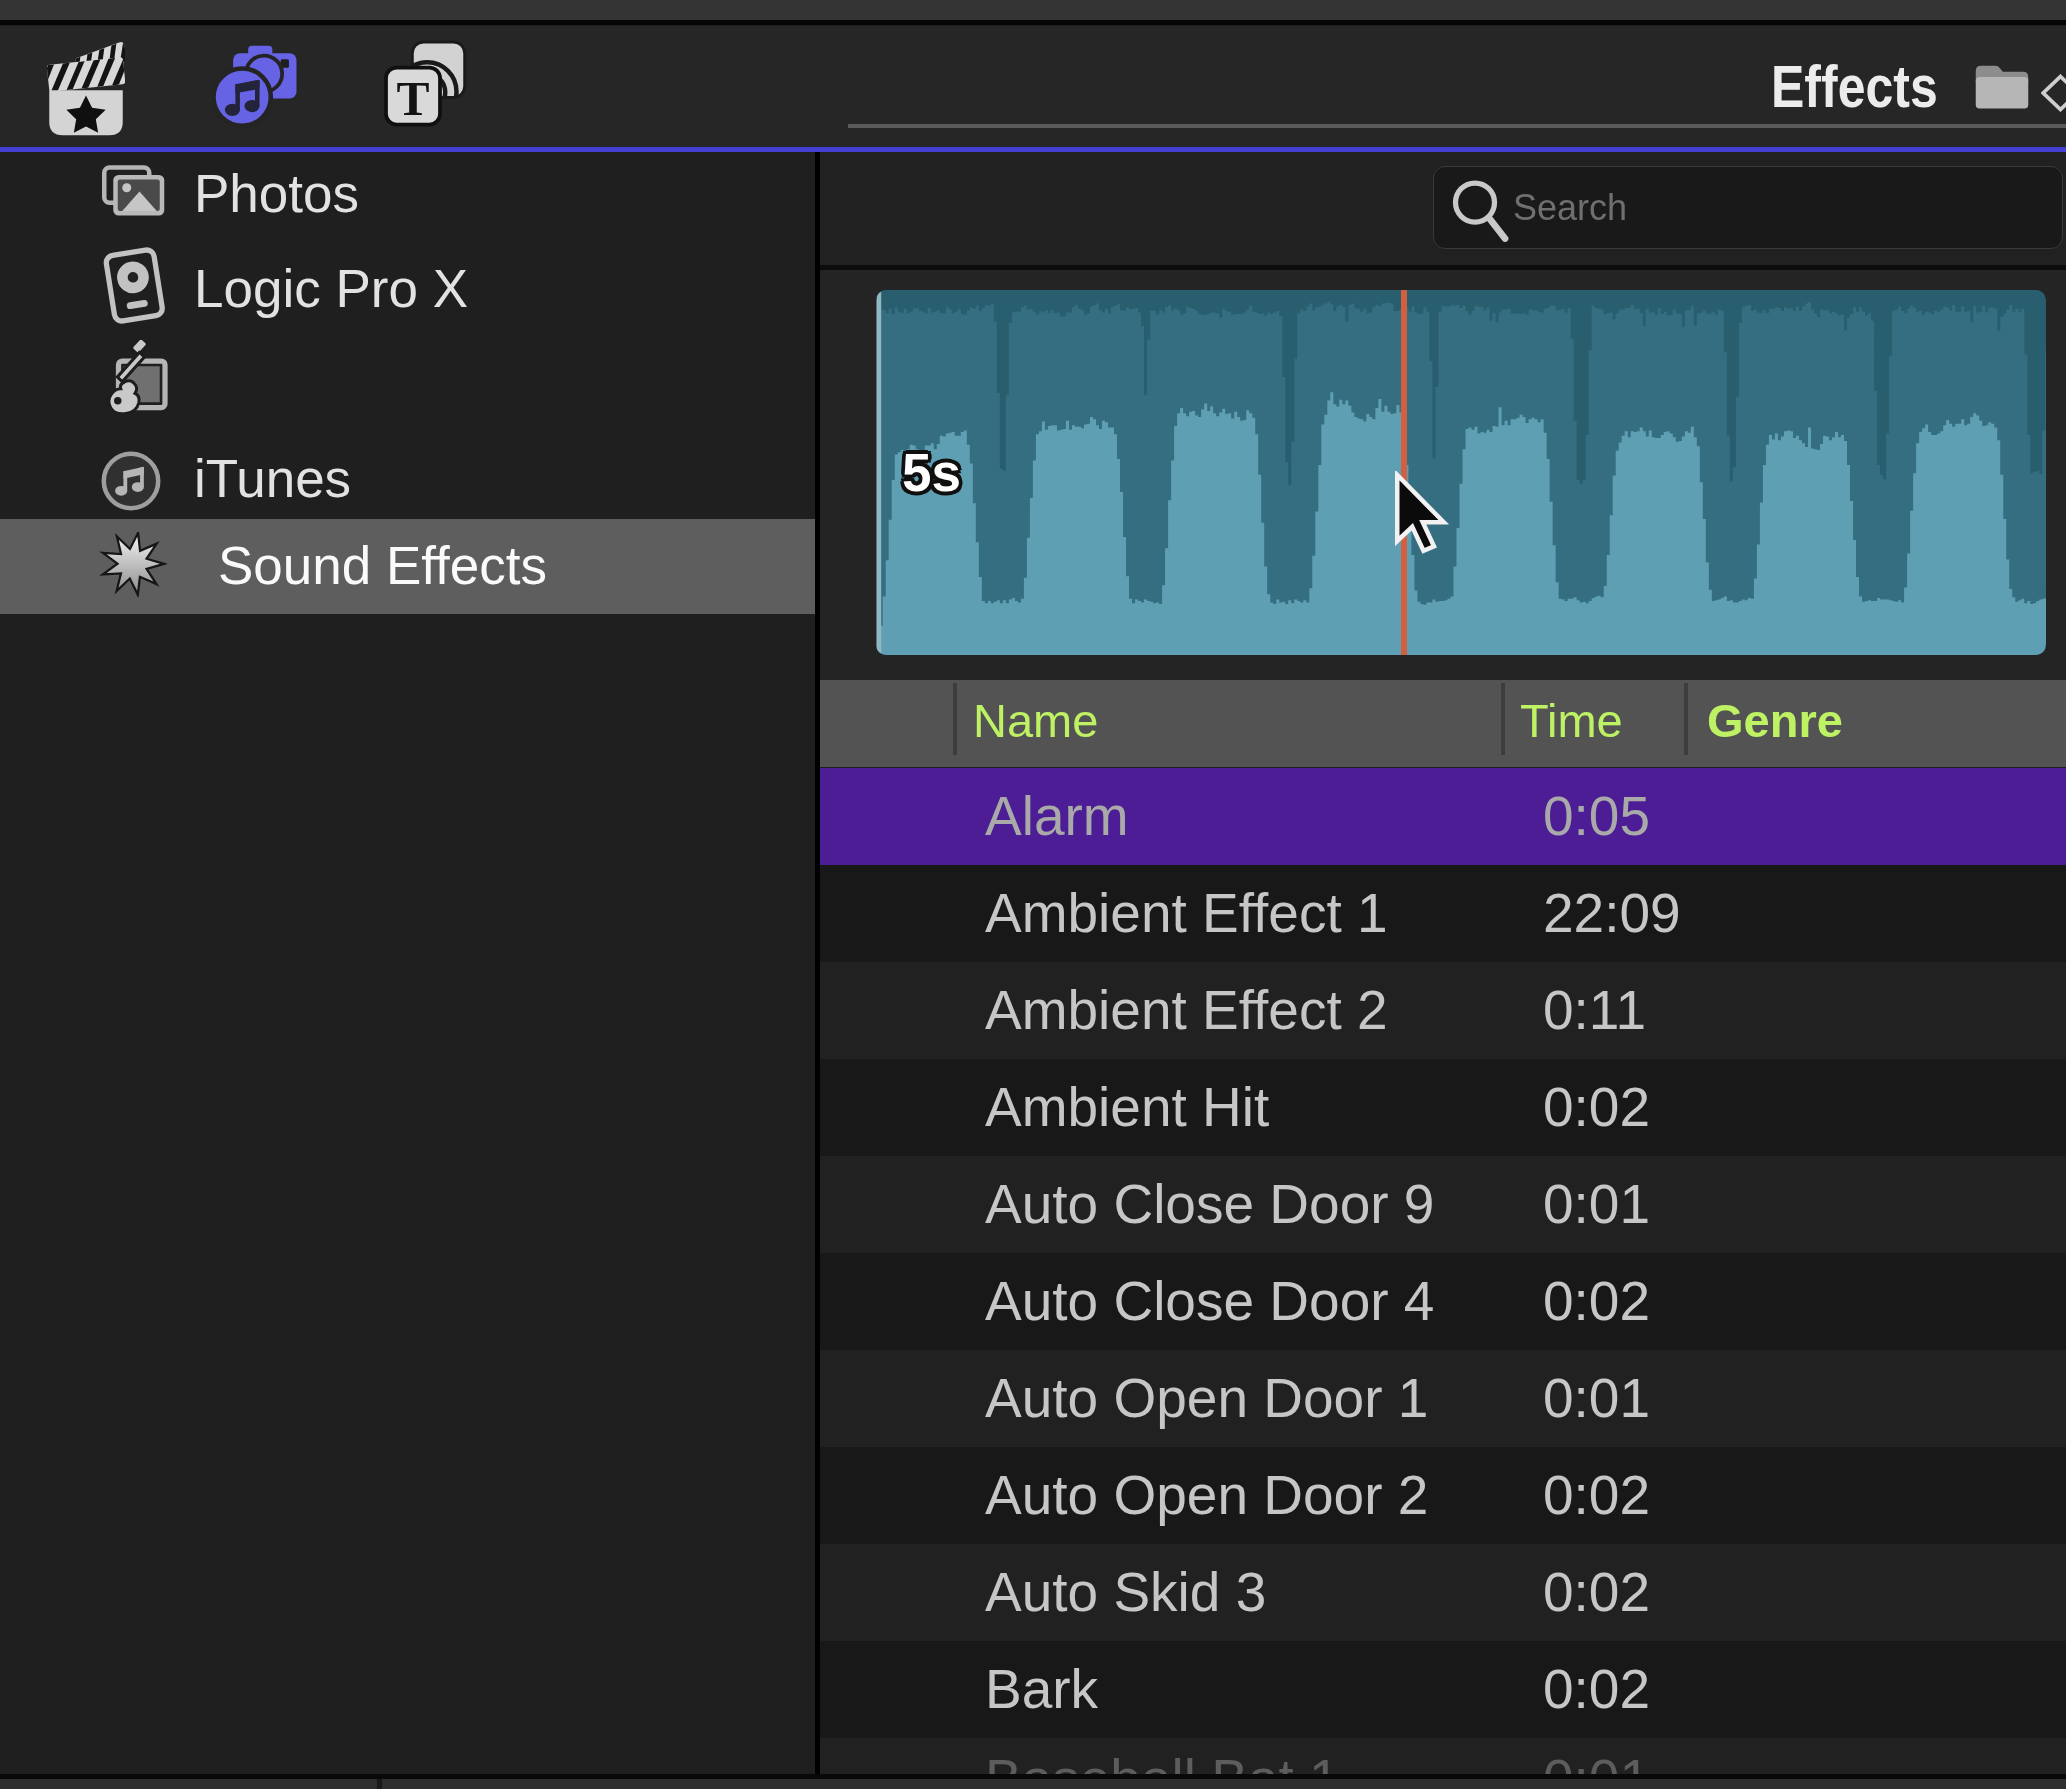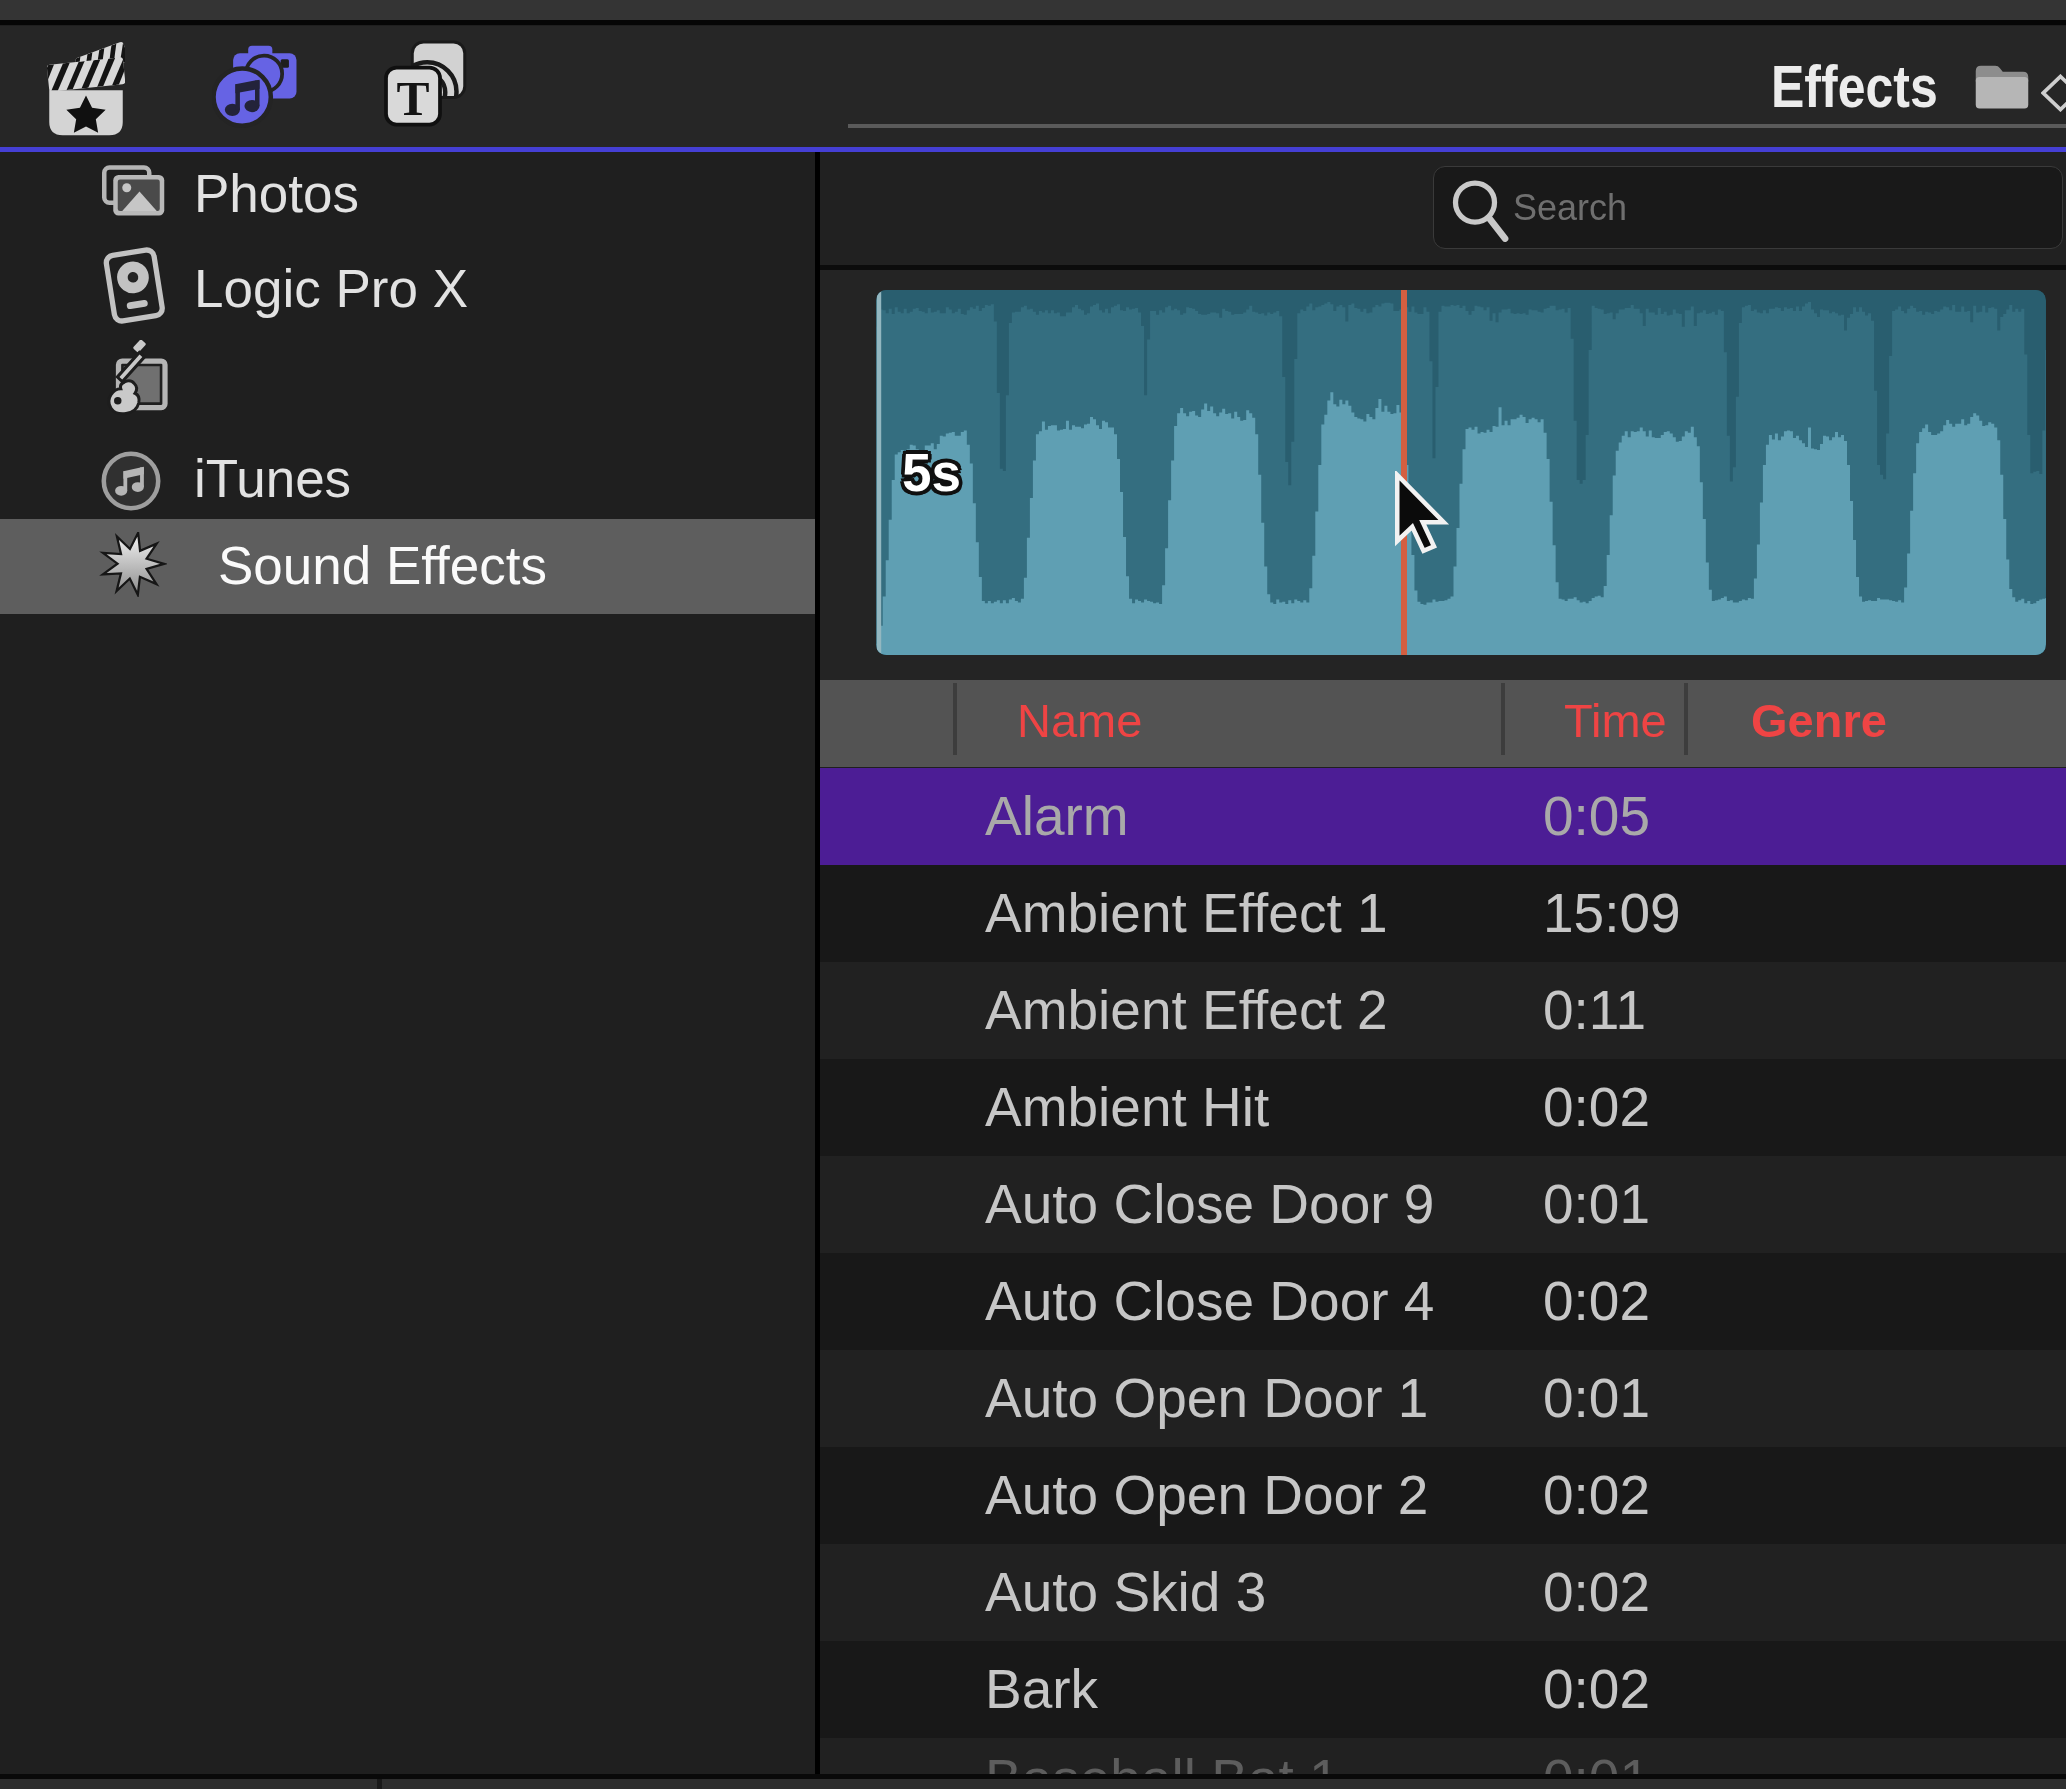--- a/index.html
+++ b/index.html
@@ -3,21 +3,21 @@
 <meta charset="utf-8">
 <style>
   * { margin:0; padding:0; box-sizing:border-box; }
   html,body { width:2066px; height:1789px; background:#1f1f1f; overflow:hidden;
     font-family:"Liberation Sans", sans-serif; }
   .abs { position:absolute; }
   #page { position:relative; width:2066px; height:1789px; overflow:hidden; }
   .sbl { font-size:53px; color:#e2e2e2; line-height:54px; white-space:nowrap; }
   .sbl.sel { color:#fafafa; }
   .hdiv { top:683px; width:3.8px; height:72px; background:#3d3d3d; }
-  .hlbl { top:697px; font-size:47px; color:#ef4444; line-height:47px;margin-left:44px; }
+  .hlbl { top:697px; font-size:47px; color:#bef264; line-height:47px; }
   .row { position:absolute; left:0; width:1247px; height:97px; }
   .rn { position:absolute; left:165px; font-size:55px; line-height:55px; white-space:nowrap; }
   .rt { position:absolute; left:723px; font-size:55px; line-height:55px; }
 </style>
 </head>
 <body>
 <div id="page">
   <div class="abs" style="left:0;top:0;width:2066px;height:20px;background:#343434"></div>
   <div class="abs" style="left:0;top:20px;width:2066px;height:5.3px;background:#060606"></div>
   <div class="abs" style="left:0;top:25.6px;width:2066px;height:121px;background:#262626"></div>
@@ -170,21 +170,21 @@
   <div class="abs hlbl" style="left:973px;">Name</div>
   <div class="abs hlbl" style="left:1520px;">Time</div>
   <div class="abs hlbl" style="left:1707px;font-weight:bold;">Genre</div>
   <div class="abs" style="left:820px;top:768px;width:1247px;height:1006px;overflow:hidden;">
   <div class="row" style="top:0px;background:#4c1d95">
         <span class="rn" style="color:#a9a9a9;top:21px">Alarm</span>
         <span class="rt" style="color:#a9a9a9;top:21px">0:05</span>
       </div>
   <div class="row" style="top:97px;background:#181818">
         <span class="rn" style="color:#c6c6c6;top:21px">Ambient Effect 1</span>
-        <span class="rt" style="color:#c6c6c6;top:21px">15:09</span>
+        <span class="rt" style="color:#c6c6c6;top:21px">22:09</span>
       </div>
   <div class="row" style="top:194px;background:#212121">
         <span class="rn" style="color:#c6c6c6;top:21px">Ambient Effect 2</span>
         <span class="rt" style="color:#c6c6c6;top:21px">0:11</span>
       </div>
   <div class="row" style="top:291px;background:#181818">
         <span class="rn" style="color:#c6c6c6;top:21px">Ambient Hit</span>
         <span class="rt" style="color:#c6c6c6;top:21px">0:02</span>
       </div>
   <div class="row" style="top:388px;background:#212121">

